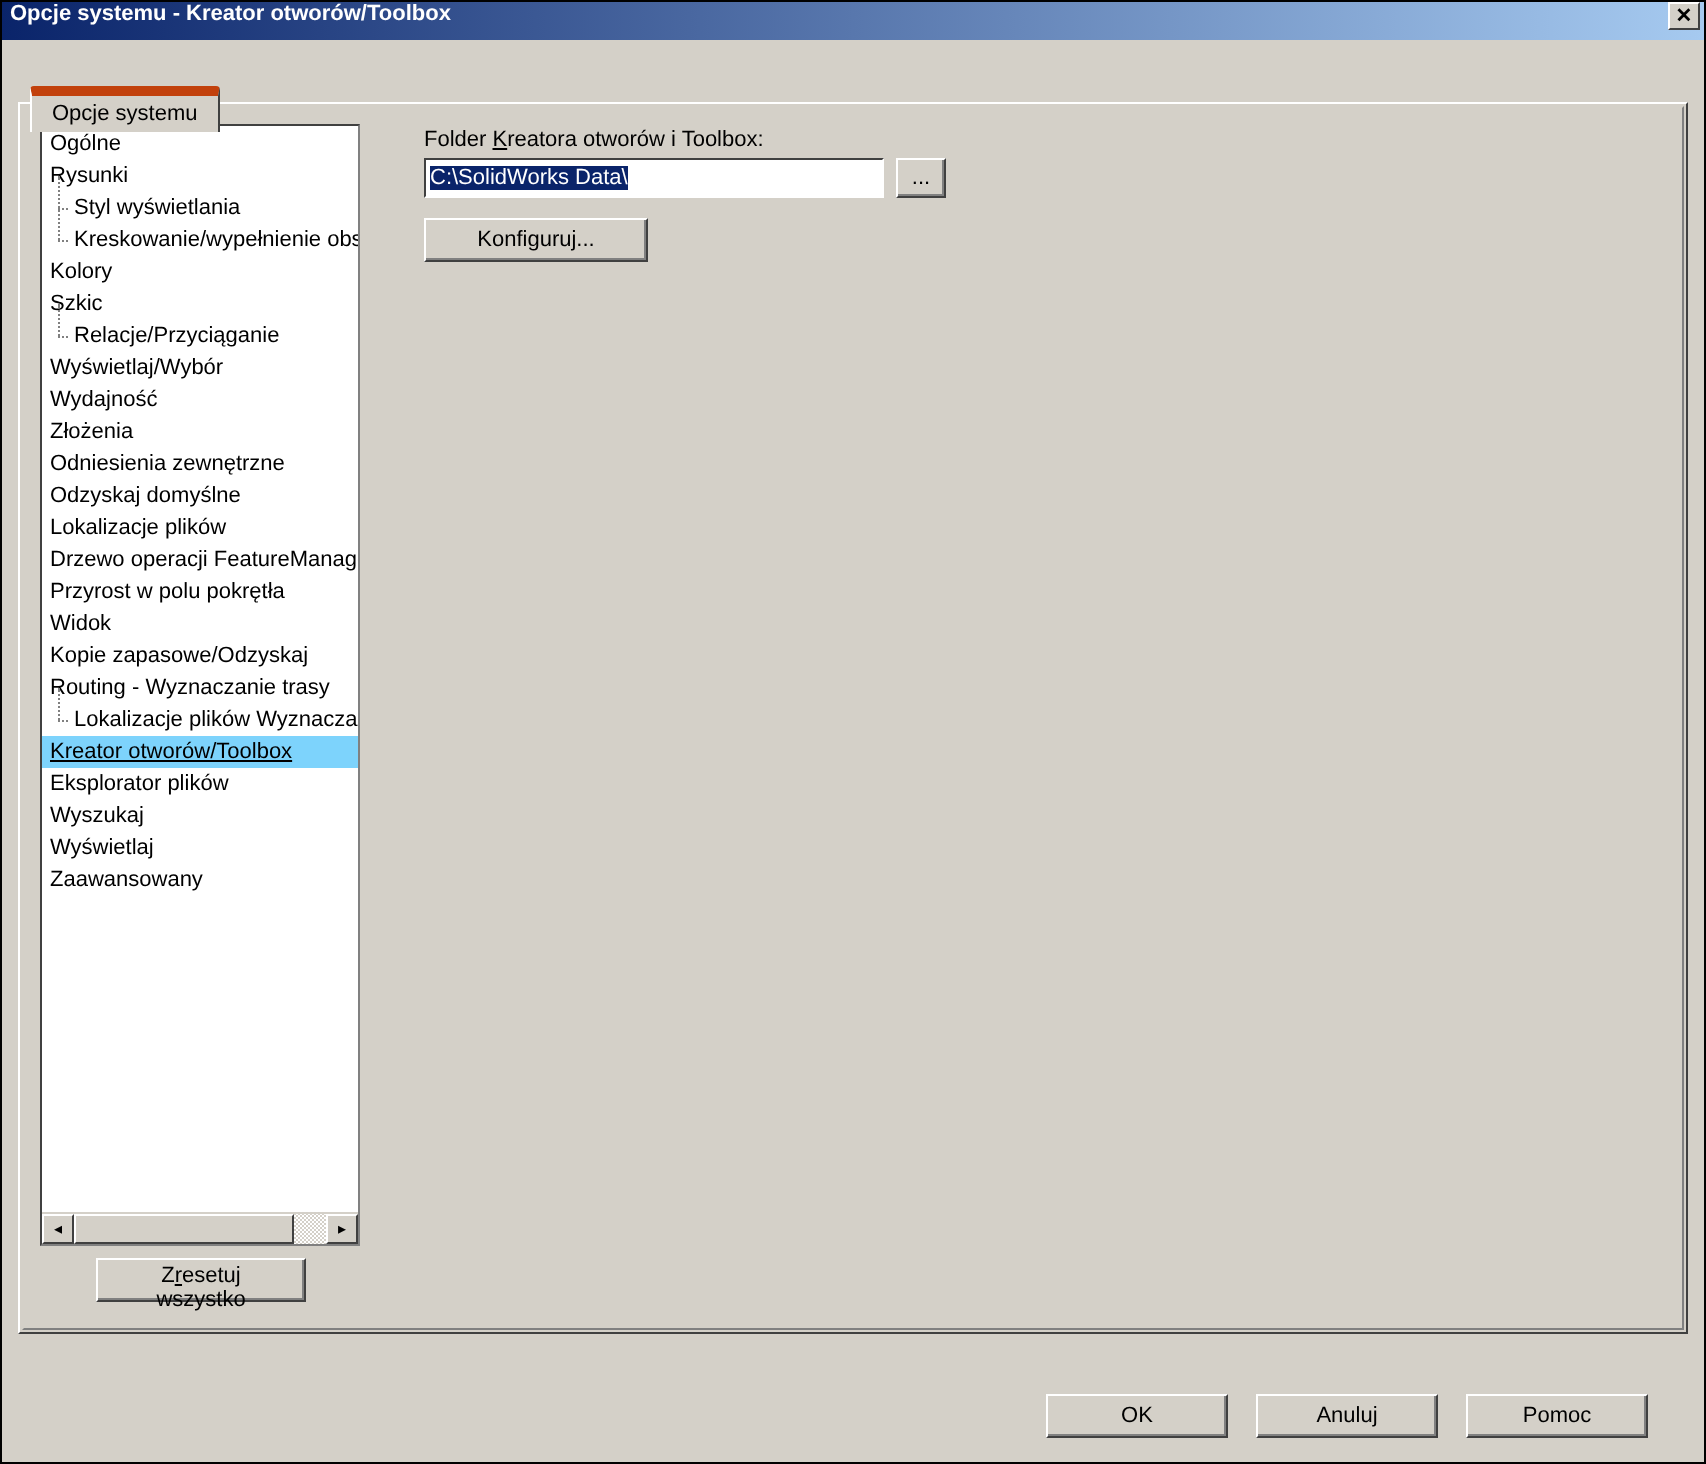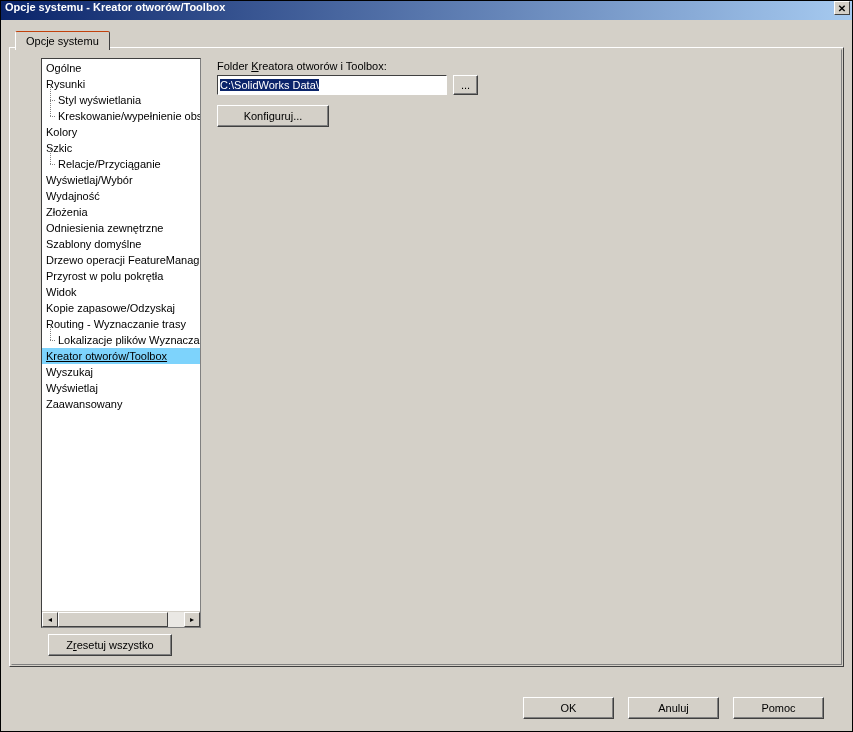--- a/index.html
+++ b/index.html
@@ -59,22 +59,22 @@
 }
 .tab {
   padding: 3px 10px;
   background: #d4d0c8;
   border: 1px solid #808080;
   border-bottom: none;
   border-top-left-radius: 2px;
   border-top-right-radius: 2px;
   font-size: 11px;
   position: relative;
-  top: 3px;
-  border-top: 1px solid #c2410c;
+  top: 15px;
+  border-top: 5px solid #c2410c;
   border-left: 1px solid #fff;
   border-right: 1px solid #404040;
   cursor: pointer;
 }
 .tab.active {
   background: #d4d0c8;
   z-index: 2;
 }
 .tab-panel {
   border: 1px solid #fff;
@@ -90,22 +90,21 @@
   border-left-color: #d4d0c8;
   border-top-color: #d4d0c8;
   flex: 1;
   padding: 8px;
   display: flex;
   flex-direction: column;
 }
 .content-row {
   display: flex;
   flex: 1;
-  gap: 16px;
-  margin-left: 21px;
+  gap: 32px;
 }
 .tree-container {
   width: 160px;
   display: flex;
   flex-direction: column;
 }
 .tree {
   flex: 1;
   background: #fff;
   border: 1px solid #808080;
@@ -233,21 +232,21 @@
 .btn .hotkey { text-decoration: underline; }
 .btn-browse {
   width: 25px;
   height: 20px;
   padding: 0;
 }
 .btn-configure {
   width: 112px;
 }
 .btn-reset {
-  width: 124px;
+  width: 105px;
   height: 22px;
 }
 .bottom-buttons {
   display: flex;
   justify-content: flex-end;
   gap: 14px;
   padding: 10px 20px 4px 0;
 }
 .btn-main {
   width: 91px;
@@ -282,28 +281,30 @@
                   <div class="tree-item">Rysunki</div>
                   <div class="tree-item child">Styl wyświetlania</div>
                   <div class="tree-item child">Kreskowanie/wypełnienie obszaru</div>
                   <div class="tree-item">Kolory</div>
                   <div class="tree-item">Szkic</div>
                   <div class="tree-item child">Relacje/Przyciąganie</div>
                   <div class="tree-item">Wyświetlaj/Wybór</div>
                   <div class="tree-item">Wydajność</div>
                   <div class="tree-item">Złożenia</div>
                   <div class="tree-item">Odniesienia zewnętrzne</div>
-                  <div class="tree-item">Szablony domyślne</div>
+                  <div class="tree-item">Odzyskaj domyślne</div>
+                  <div class="tree-item">Lokalizacje plików</div>
                   <div class="tree-item">Drzewo operacji FeatureManager</div>
                   <div class="tree-item">Przyrost w polu pokrętła</div>
                   <div class="tree-item">Widok</div>
                   <div class="tree-item">Kopie zapasowe/Odzyskaj</div>
                   <div class="tree-item">Routing - Wyznaczanie trasy</div>
                   <div class="tree-item child">Lokalizacje plików Wyznaczania trasy</div>
                   <div class="tree-item selected">Kreator otworów/Toolbox</div>
+                  <div class="tree-item">Eksplorator plików</div>
                   <div class="tree-item">Wyszukaj</div>
                   <div class="tree-item">Wyświetlaj</div>
                   <div class="tree-item">Zaawansowany</div>
                 </div>
               <div class="hscroll" style="position:absolute;bottom:0;left:0;right:0;">
                 <div class="hscroll-btn">◂</div>
                 <div class="hscroll-track">
                   <div class="hscroll-thumb"></div>
                 </div>
                 <div class="hscroll-btn">▸</div>

